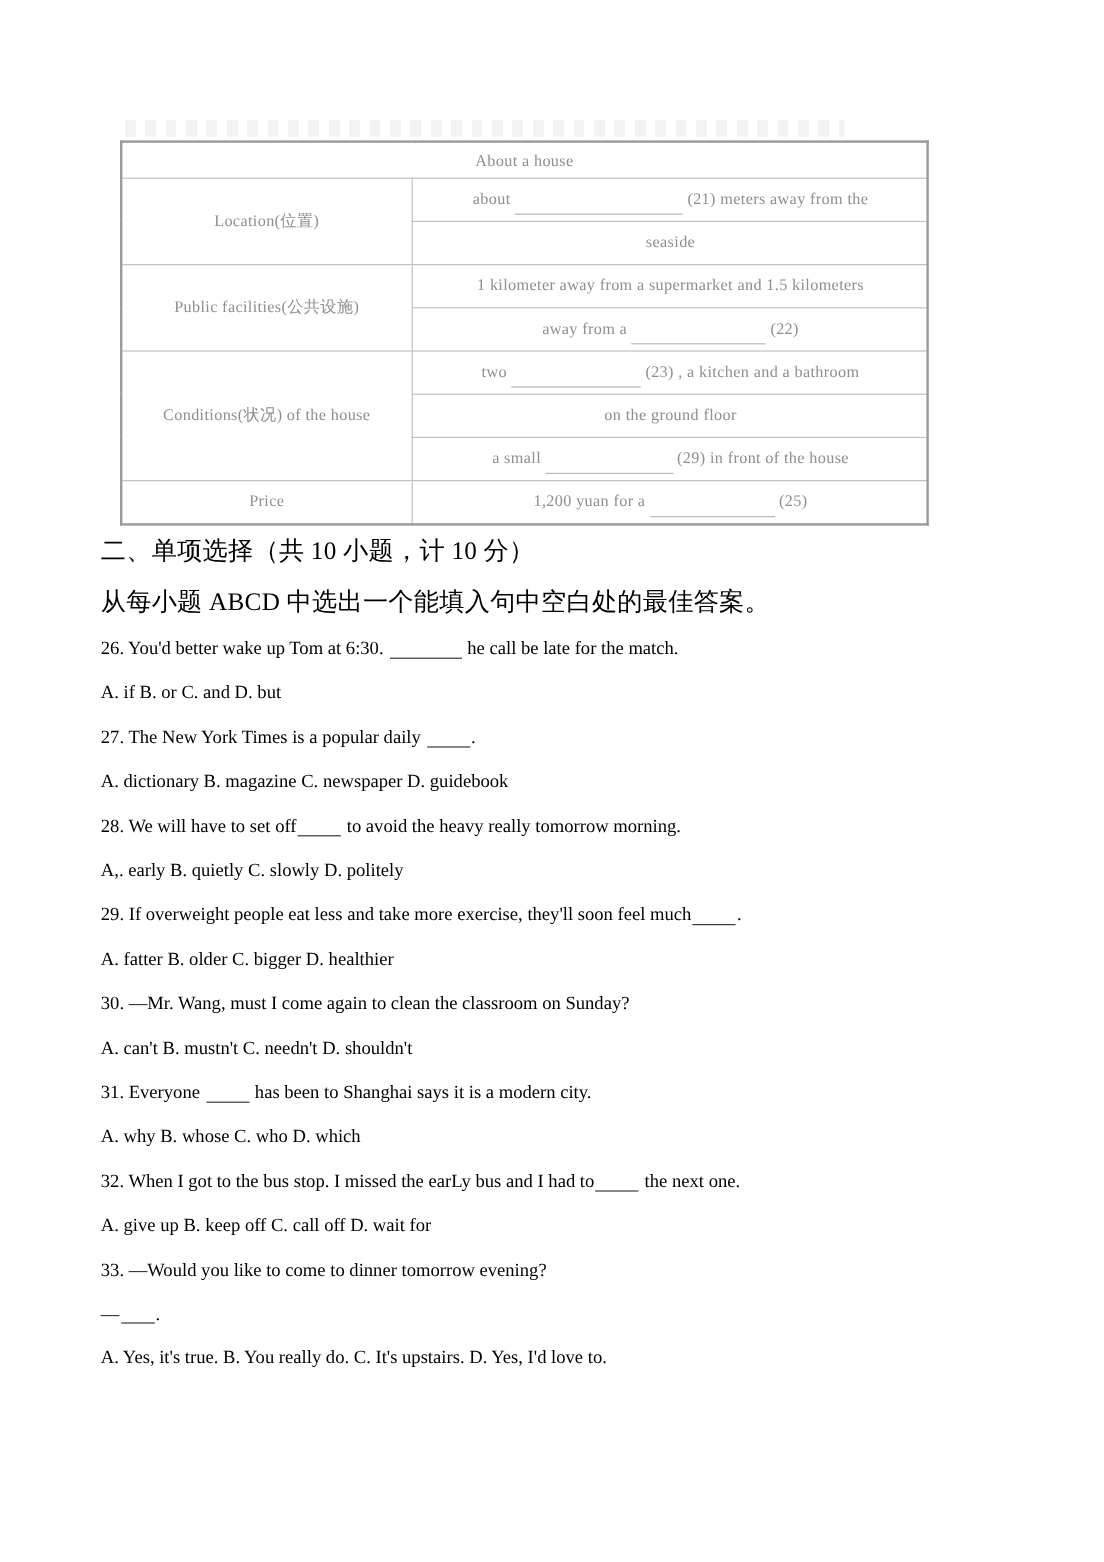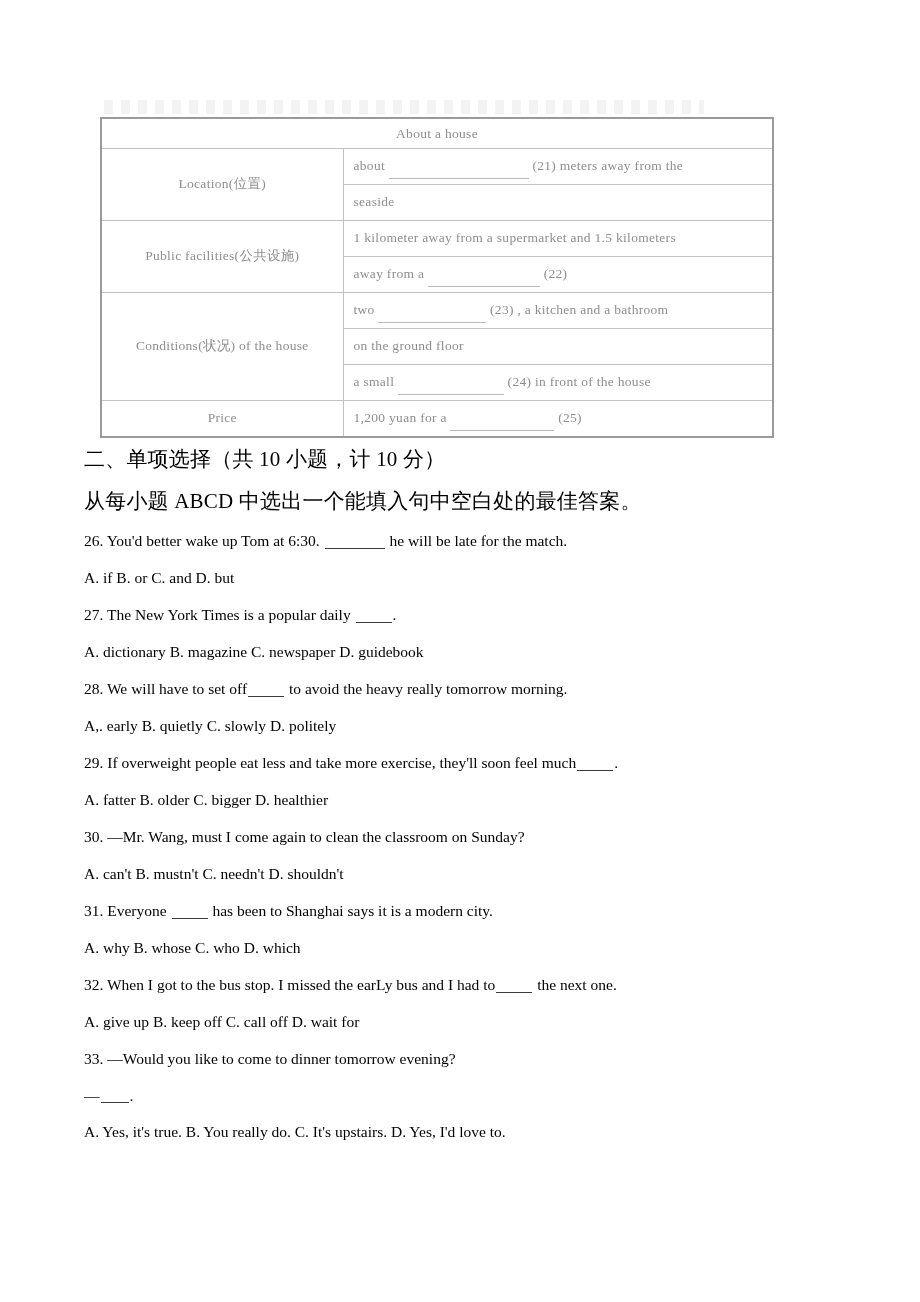--- a/index.html
+++ b/index.html
@@ -68,21 +68,21 @@
   }
   table.house-table td.label-cell {
     text-align: center;
     padding: 4px 6px;
   }
   table.house-table td.head-cell {
     text-align: center;
     padding: 7px 6px 6px 6px;
   }
   table.house-table td.content-cell {
-    text-align: left;
+    text-align: center;
     padding: 5px 8px 5px 10px;
     line-height: 1.85;
   }
   .col-label { width: 242px; }
   .col-content { width: 430px; }
 
   .blank-rule {
     display: inline-block;
     border-bottom: 1px solid #b8b8b8;
     vertical-align: bottom;
@@ -182,21 +182,21 @@
             <span>, a kitchen and a bathroom</span>
           </td>
         </tr>
         <tr>
           <td class="content-cell">on the ground floor</td>
         </tr>
         <tr>
           <td class="content-cell">
             <span>a small</span>
             <span class="blank-rule rule-24"></span>
-            <span>(24)</span>
+            <span>(29)</span>
             <span>in front of the house</span>
           </td>
         </tr>
 
         <tr>
           <td class="label-cell">Price</td>
           <td class="content-cell">
             <span>1,200 yuan for a</span>
             <span class="blank-rule rule-25"></span>
             <span>(25)</span>
@@ -208,21 +208,21 @@
 
   <div class="text-body">
 
     <p class="line cn">二、单项选择（共 10 小题，计 10 分）</p>
     <p class="line cn">从每小题 ABCD 中选出一个能填入句中空白处的最佳答案。</p>
 
     <p class="line">
       <span>26.</span>
       <span>You'd better wake up Tom at 6:30.</span>
       <span class="gap gap-l"></span>
-      <span>he will be late for the match.</span>
+      <span>he call be late for the match.</span>
     </p>
     <p class="line opts">A. if   B. or     C. and     D. but</p>
 
     <p class="line">
       <span>27.</span>
       <span>The New York Times is a popular daily</span>
       <span class="gap gap-s"></span><span>.</span>
     </p>
     <p class="line opts">A. dictionary     B. magazine   C. newspaper   D. guidebook</p>
 

